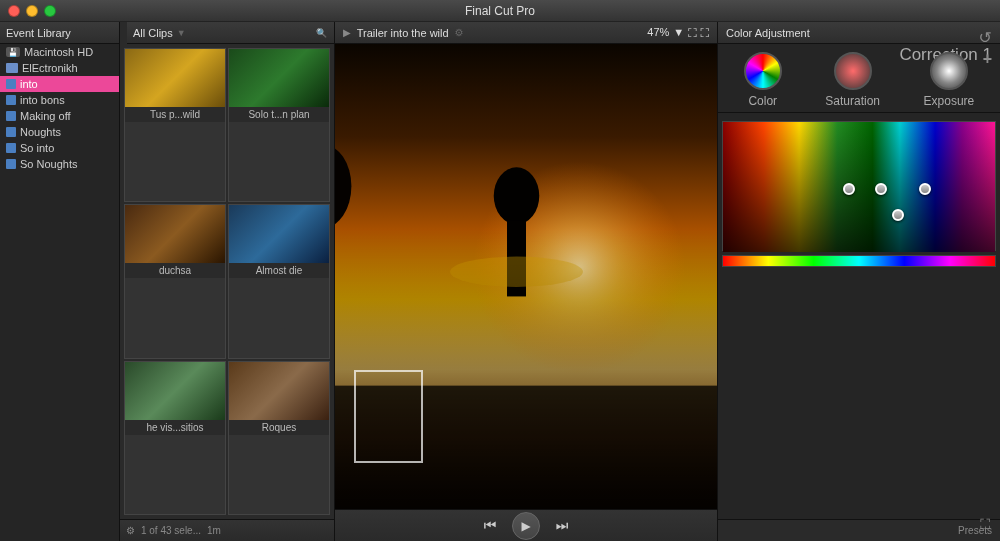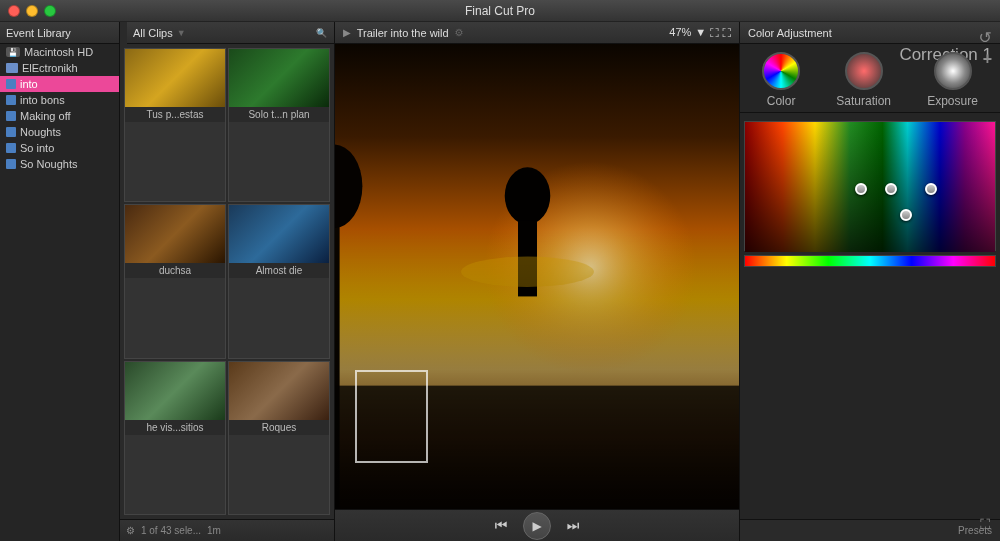--- a/index.html
+++ b/index.html
@@ -197,21 +197,21 @@
     .ctrl-btn.play {
       width: 28px; height: 28px;
       background: linear-gradient(to bottom, #555, #444);
       border-radius: 50%;
       border: 1px solid #666;
       font-size: 12px;
     }
 
     
     #color-panel {
-      width: 260px;
+      width: 282px;
       background: #252525;
       display: flex;
       flex-direction: column;
     }
     #color-header {
       height: 22px;
       background: linear-gradient(to bottom, #3a3a3a, #2d2d2d);
       display: flex;
       align-items: center;
       padding: 0 8px;
@@ -377,21 +377,21 @@
   <div id="clips-panel">
     <div id="clips-header">
       <span>All Clips</span>
       <span style="font-size:9px;color:#666">▼</span>
       <div style="flex:1"></div>
       <span style="font-size:9px;color:#666">🔍</span>
     </div>
     <div id="clips-grid">
       <div class="clip-thumb">
         <div class="clip-img clip-tus"></div>
-        <div class="clip-label">Tus p...estas</div>
+        <div class="clip-label">Tus p...wild</div>
       </div>
       <div class="clip-thumb">
         <div class="clip-img clip-solo"></div>
         <div class="clip-label">Solo t...n plan</div>
       </div>
       <div class="clip-thumb">
         <div class="clip-img clip-duchsa"></div>
         <div class="clip-label">duchsa</div>
       </div>
       <div class="clip-thumb">

